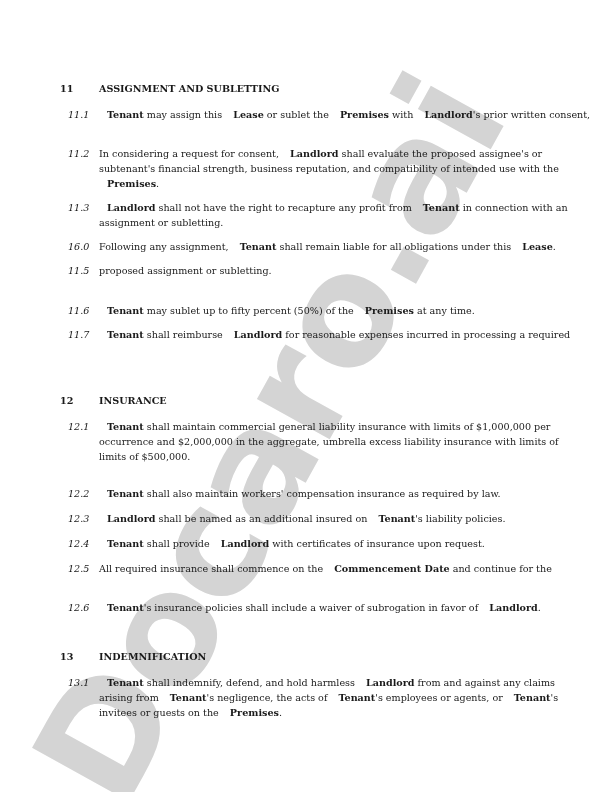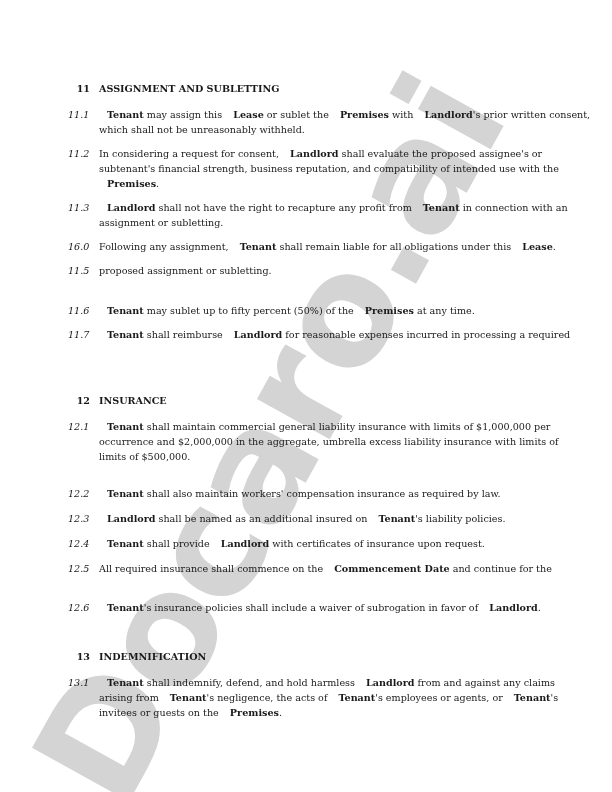--- a/index.html
+++ b/index.html
@@ -45,21 +45,21 @@
     .heading {
       position: absolute;
       font-size: 9.6px;
       font-weight: bold;
       line-height: 12px;
     }
     .heading .hnum {
       position: absolute;
       width: 30px;
       left: 60px;
-      text-align: right;
+      text-align: left;
     }
     .heading .htitle {
       position: absolute;
       left: 99px;
       white-space: nowrap;
     }
     .clause {
       position: absolute;
       left: 0;
       width: 612px;
@@ -92,21 +92,20 @@
   <div class="content" id="content">
 
     <div class="heading" style="top:83px;">
       <span class="hnum">11</span>
       <span class="htitle">ASSIGNMENT AND SUBLETTING</span>
     </div>
     <div class="clause" style="top:107px;">
       <span class="cnum">11.1</span>
       <div class="ctext">
           <span class="line"><b>Tenant</b><span> may assign this </span><b>Lease</b><span> or sublet the </span><b>Premises</b><span> with </span><b>Landlord</b><span>'s prior written consent,</span></span>
-          <span class="line"><span>which shall not be unreasonably withheld.</span></span>
         </div>
     </div>
     <div class="clause" style="top:146px;">
       <span class="cnum">11.2</span>
       <div class="ctext">
           <span class="line"><span>In considering a request for consent, </span><b>Landlord</b><span> shall evaluate the proposed assignee's or</span></span>
           <span class="line"><span>subtenant's financial strength, business reputation, and compatibility of intended use with the</span></span>
           <span class="line"><b>Premises</b><span>.</span></span>
         </div>
     </div>

